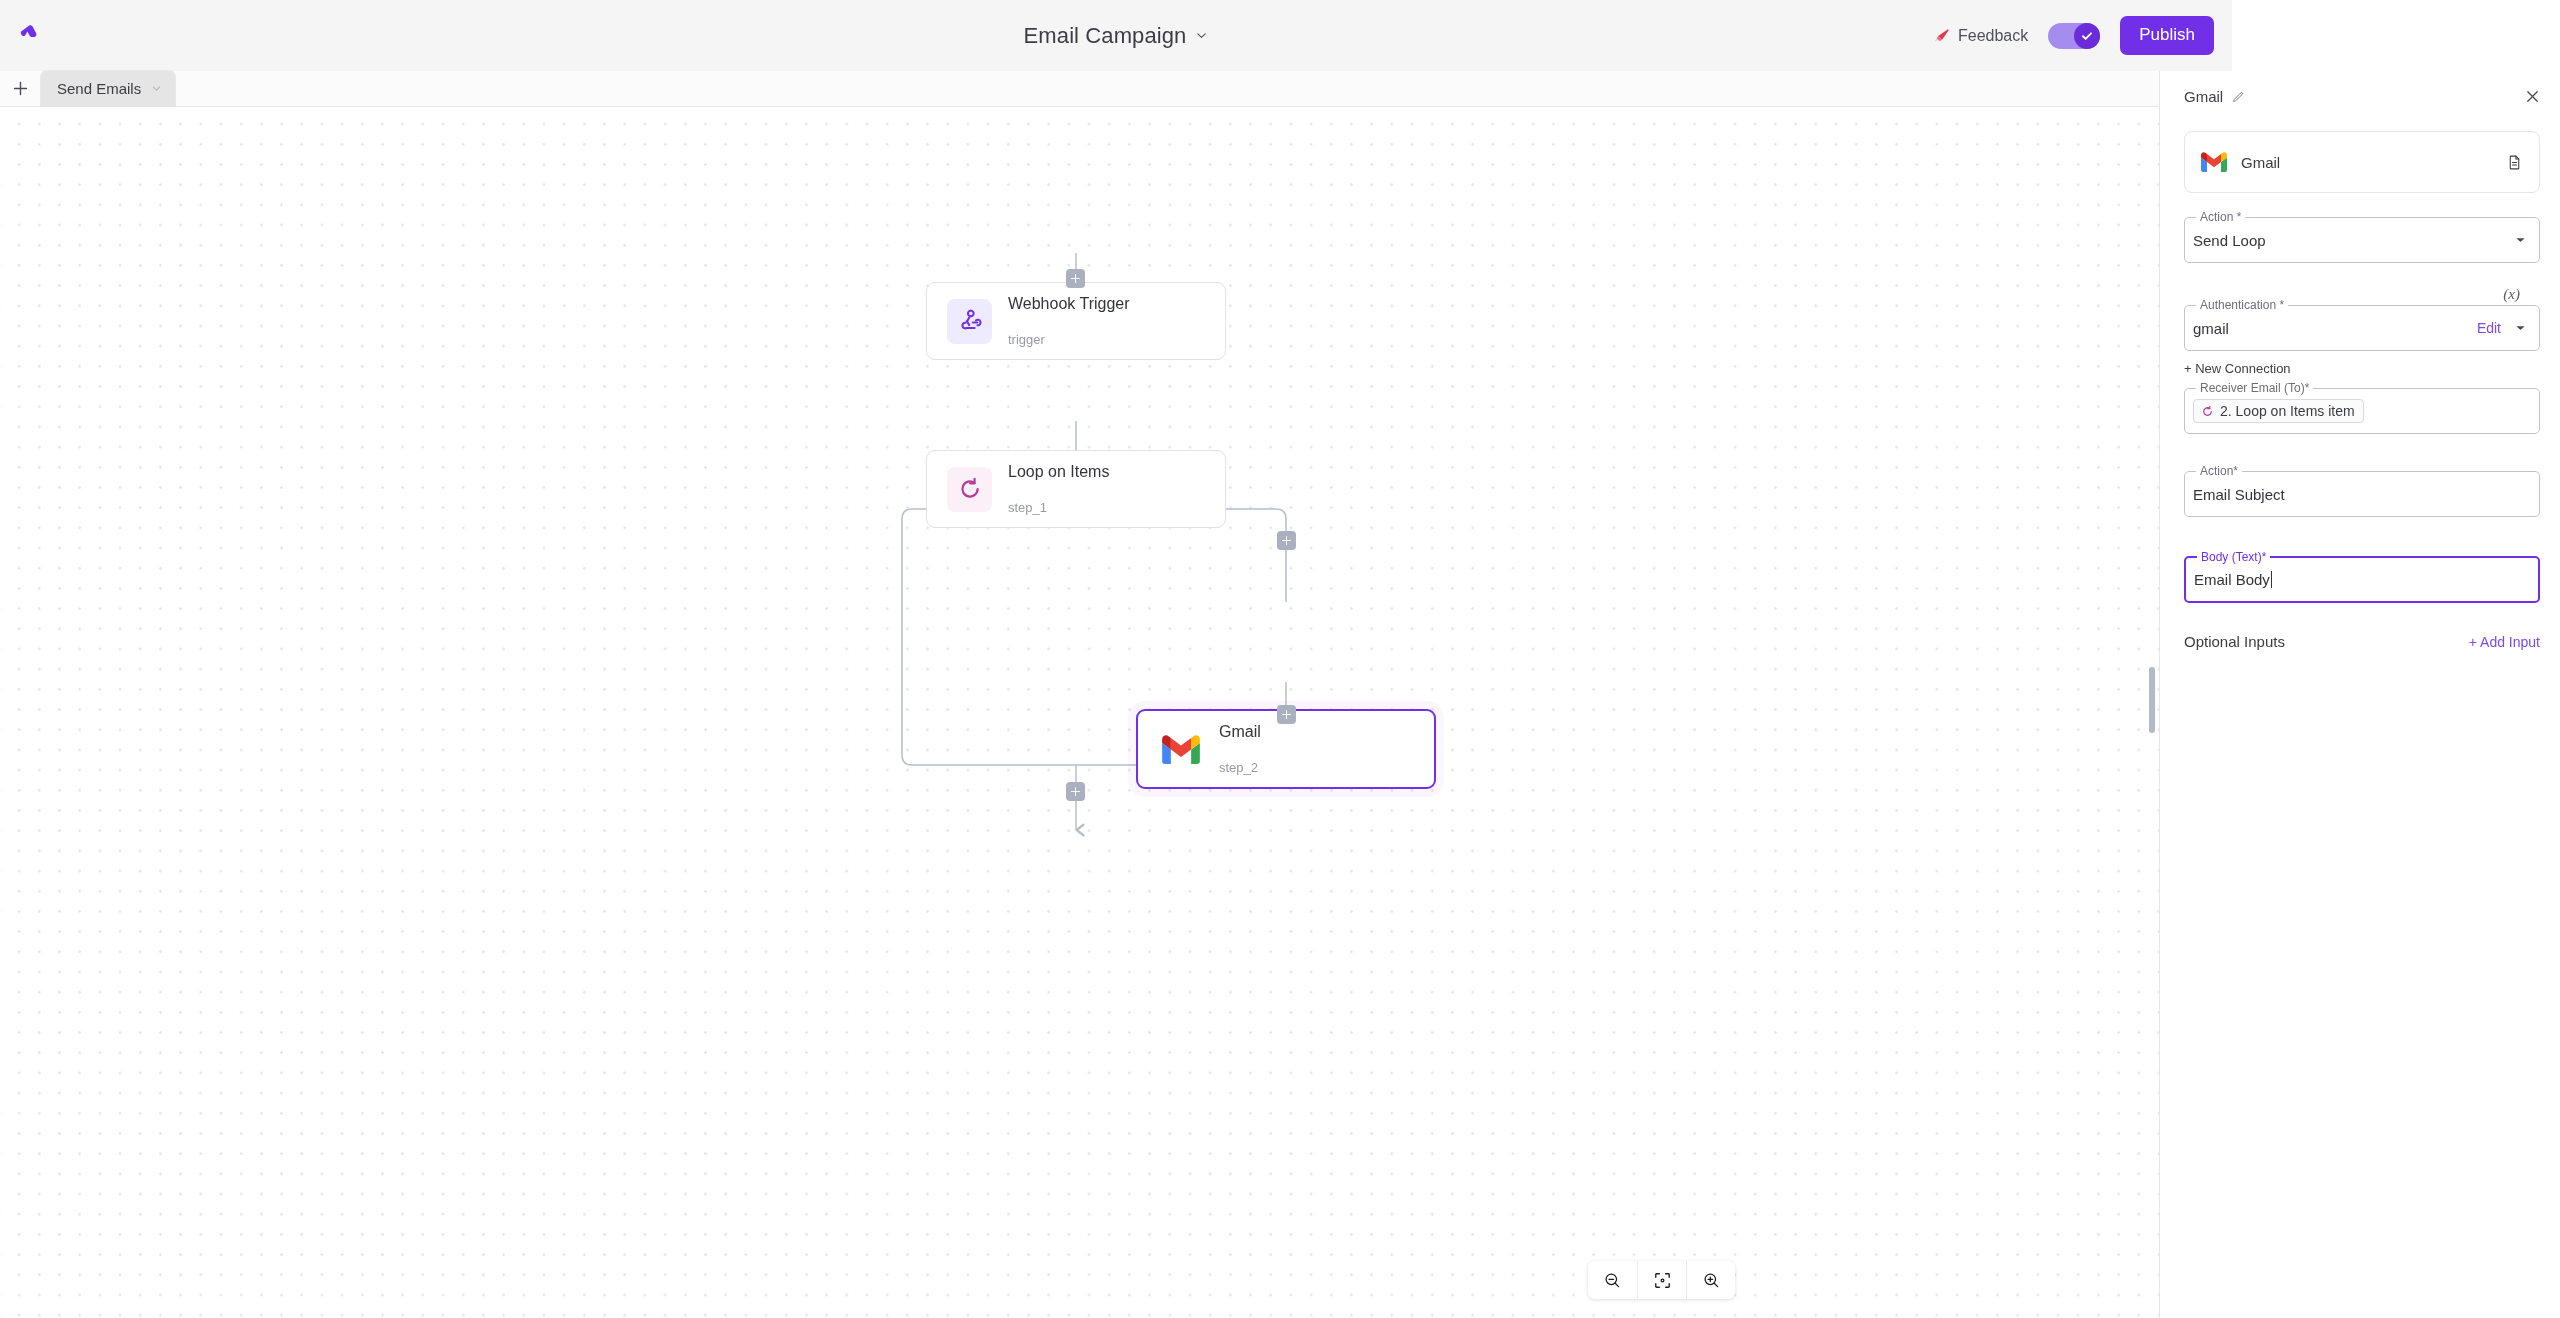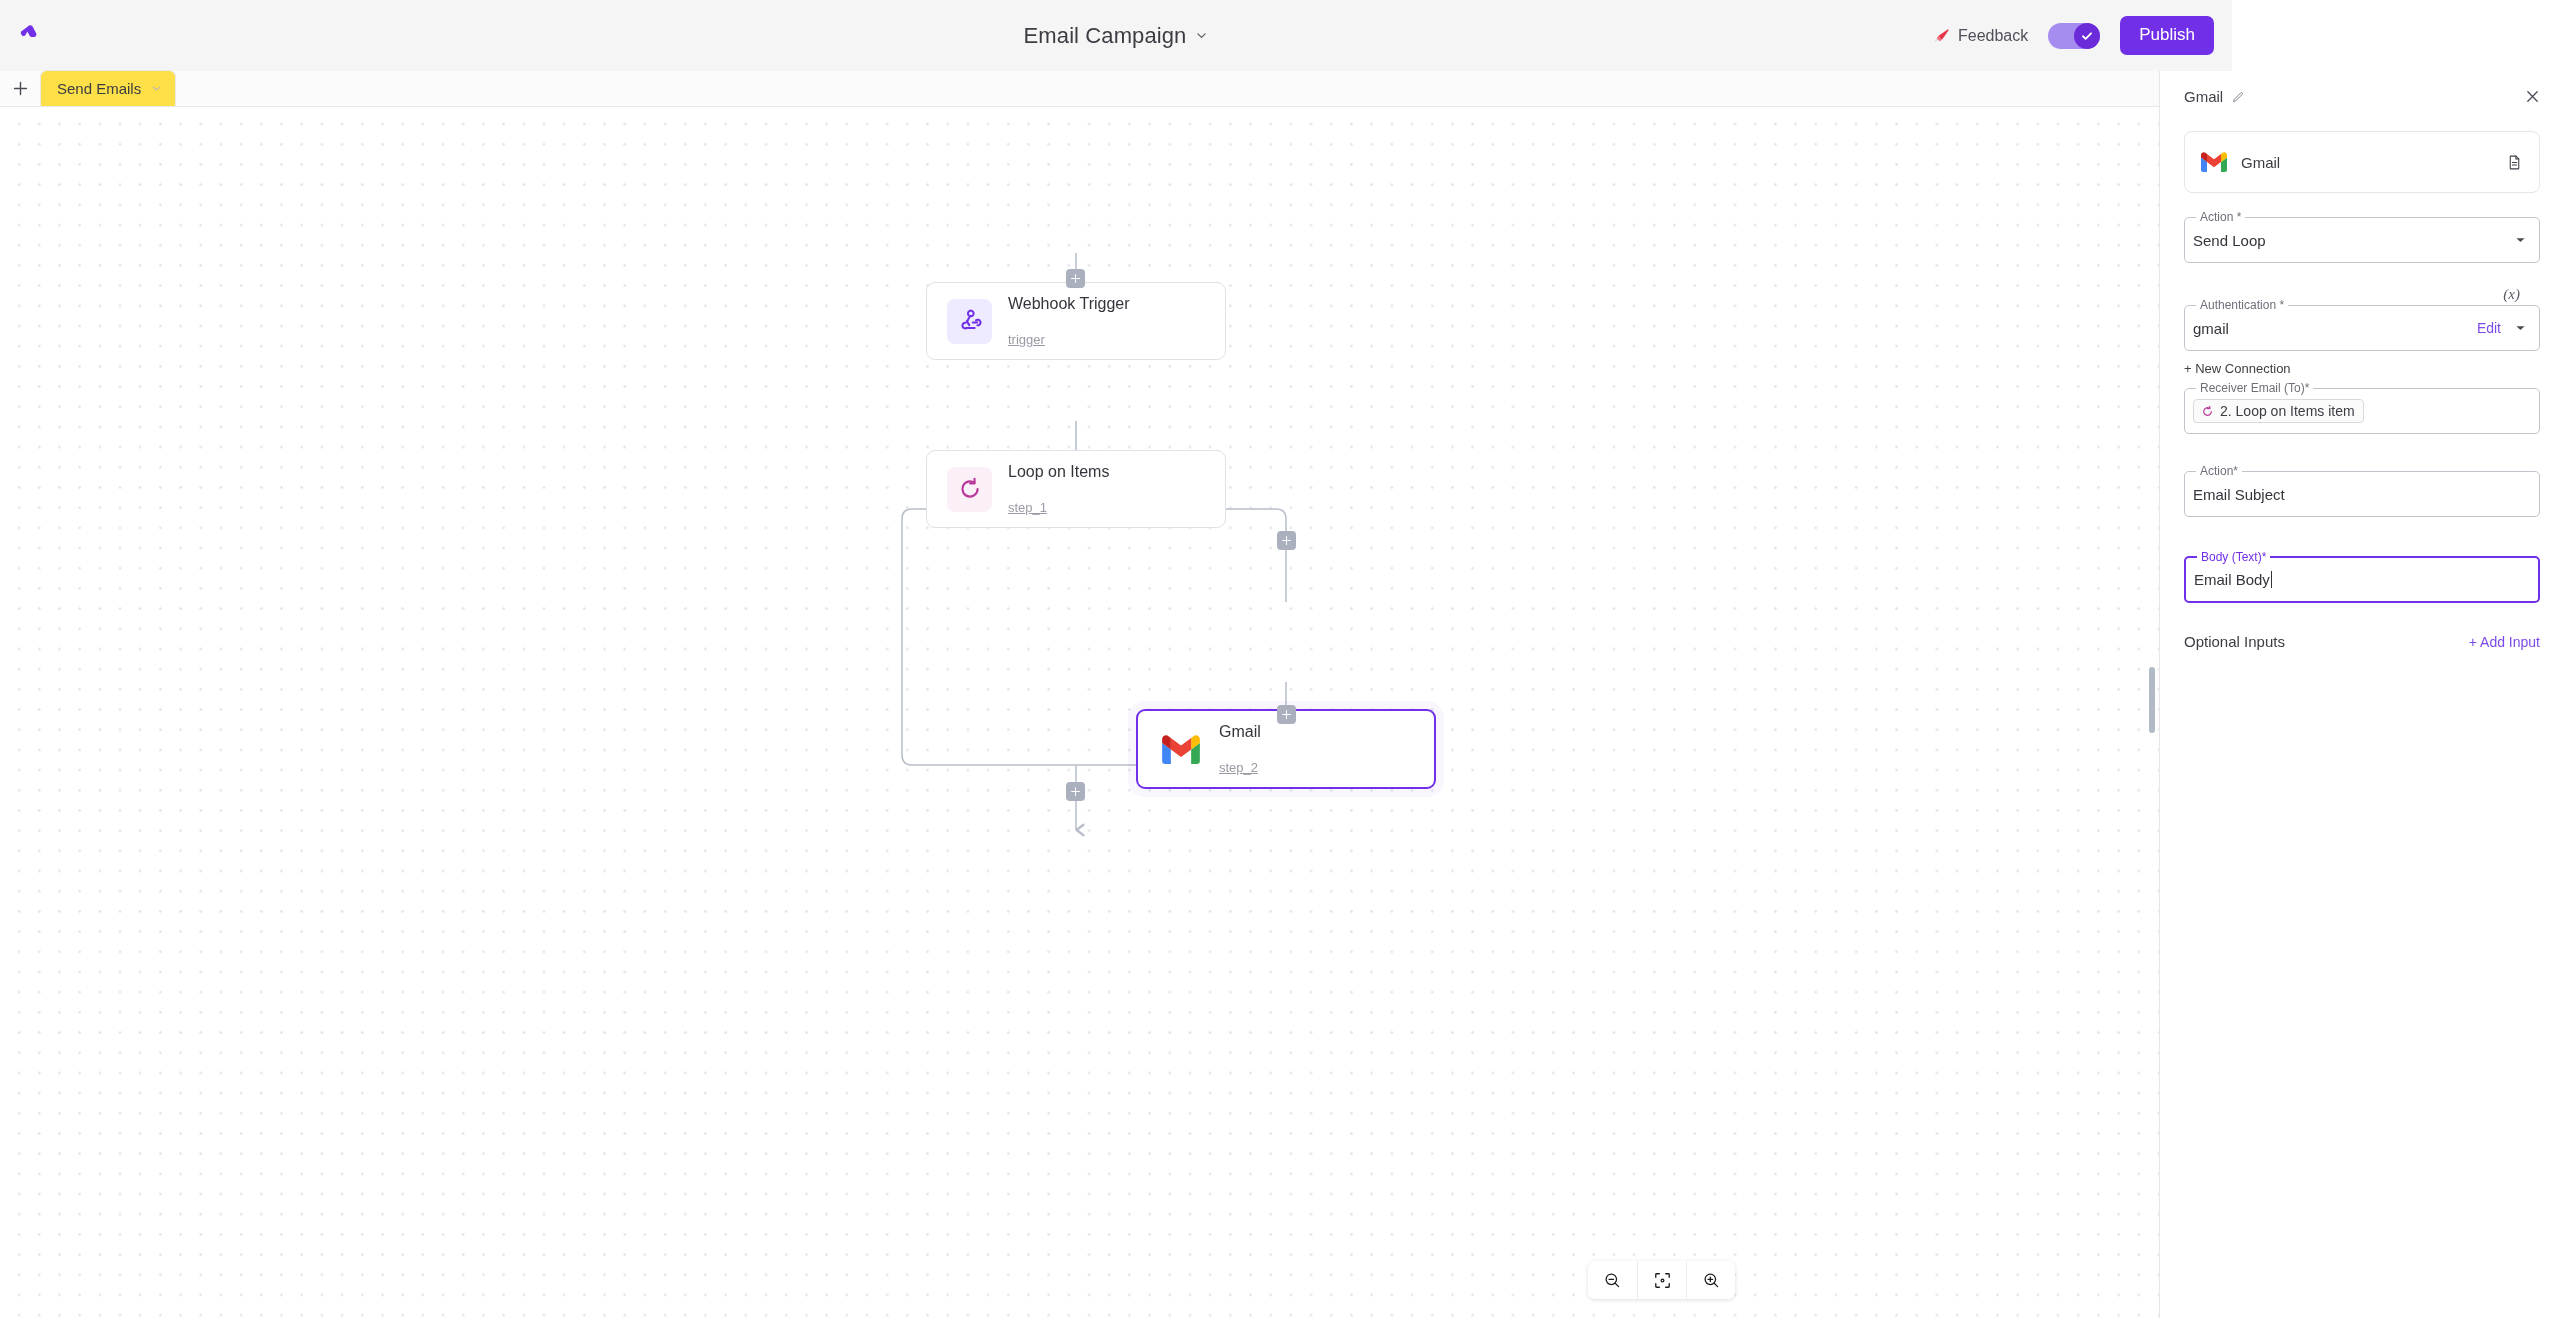--- a/index.html
+++ b/index.html
@@ -72,21 +72,21 @@
     border-bottom: 1px solid #e8e8ec;
     display: flex; align-items: flex-end;
   }
   .tab-add {
     width: 40px; height: 36px;
     display: flex; align-items: center; justify-content: center;
     cursor: pointer; color: #4a4a55;
   }
   .tab {
     height: 36px; min-width: 115px;
-    background: #fde047;
+    background: #e5e5e5;
     border: 1px solid #e8e8ec; border-bottom: none;
     border-top-left-radius: 7px; border-top-right-radius: 7px;
     display: flex; align-items: center; gap: 10px;
     padding: 0 13px 0 16px; cursor: pointer;
   }
   .tab-label { font-size: 15px; color: #3c3c43; }
   .tab-caret { display:flex; align-items:center; }
 
   .testflow {
     position: absolute; right: 28px; top: 71px; height: 36px;
@@ -127,21 +127,21 @@
     width: 45px; height: 45px; border-radius: 8px;
     display: flex; align-items: center; justify-content: center;
     flex: 0 0 auto;
   }
   .node-icon.webhook { background: #eeeaff; }
   .node-icon.loopico { background: #fcf0f8; }
   .node-icon.gmailico { background: transparent; }
   .node-icon svg { display: block; }
   .node-text { display: flex; flex-direction: column; gap: 19px; }
   .node-title { font-size: 16px; color: #34343c; }
-  .node-sub { font-size: 13px; color: #9a9aa6; text-decoration: underline; }
+  .node-sub { font-size: 13px; color: #9a9aa6; }
 
   
   .plus-btn {
     position: absolute; width: 19px; height: 19px;
     background: #aab0bd; border-radius: 4px;
     display: flex; align-items: center; justify-content: center;
     cursor: pointer;
   }
   .plus-btn::before, .plus-btn::after {
     content:''; position:absolute; background:#fff; border-radius:1px;

